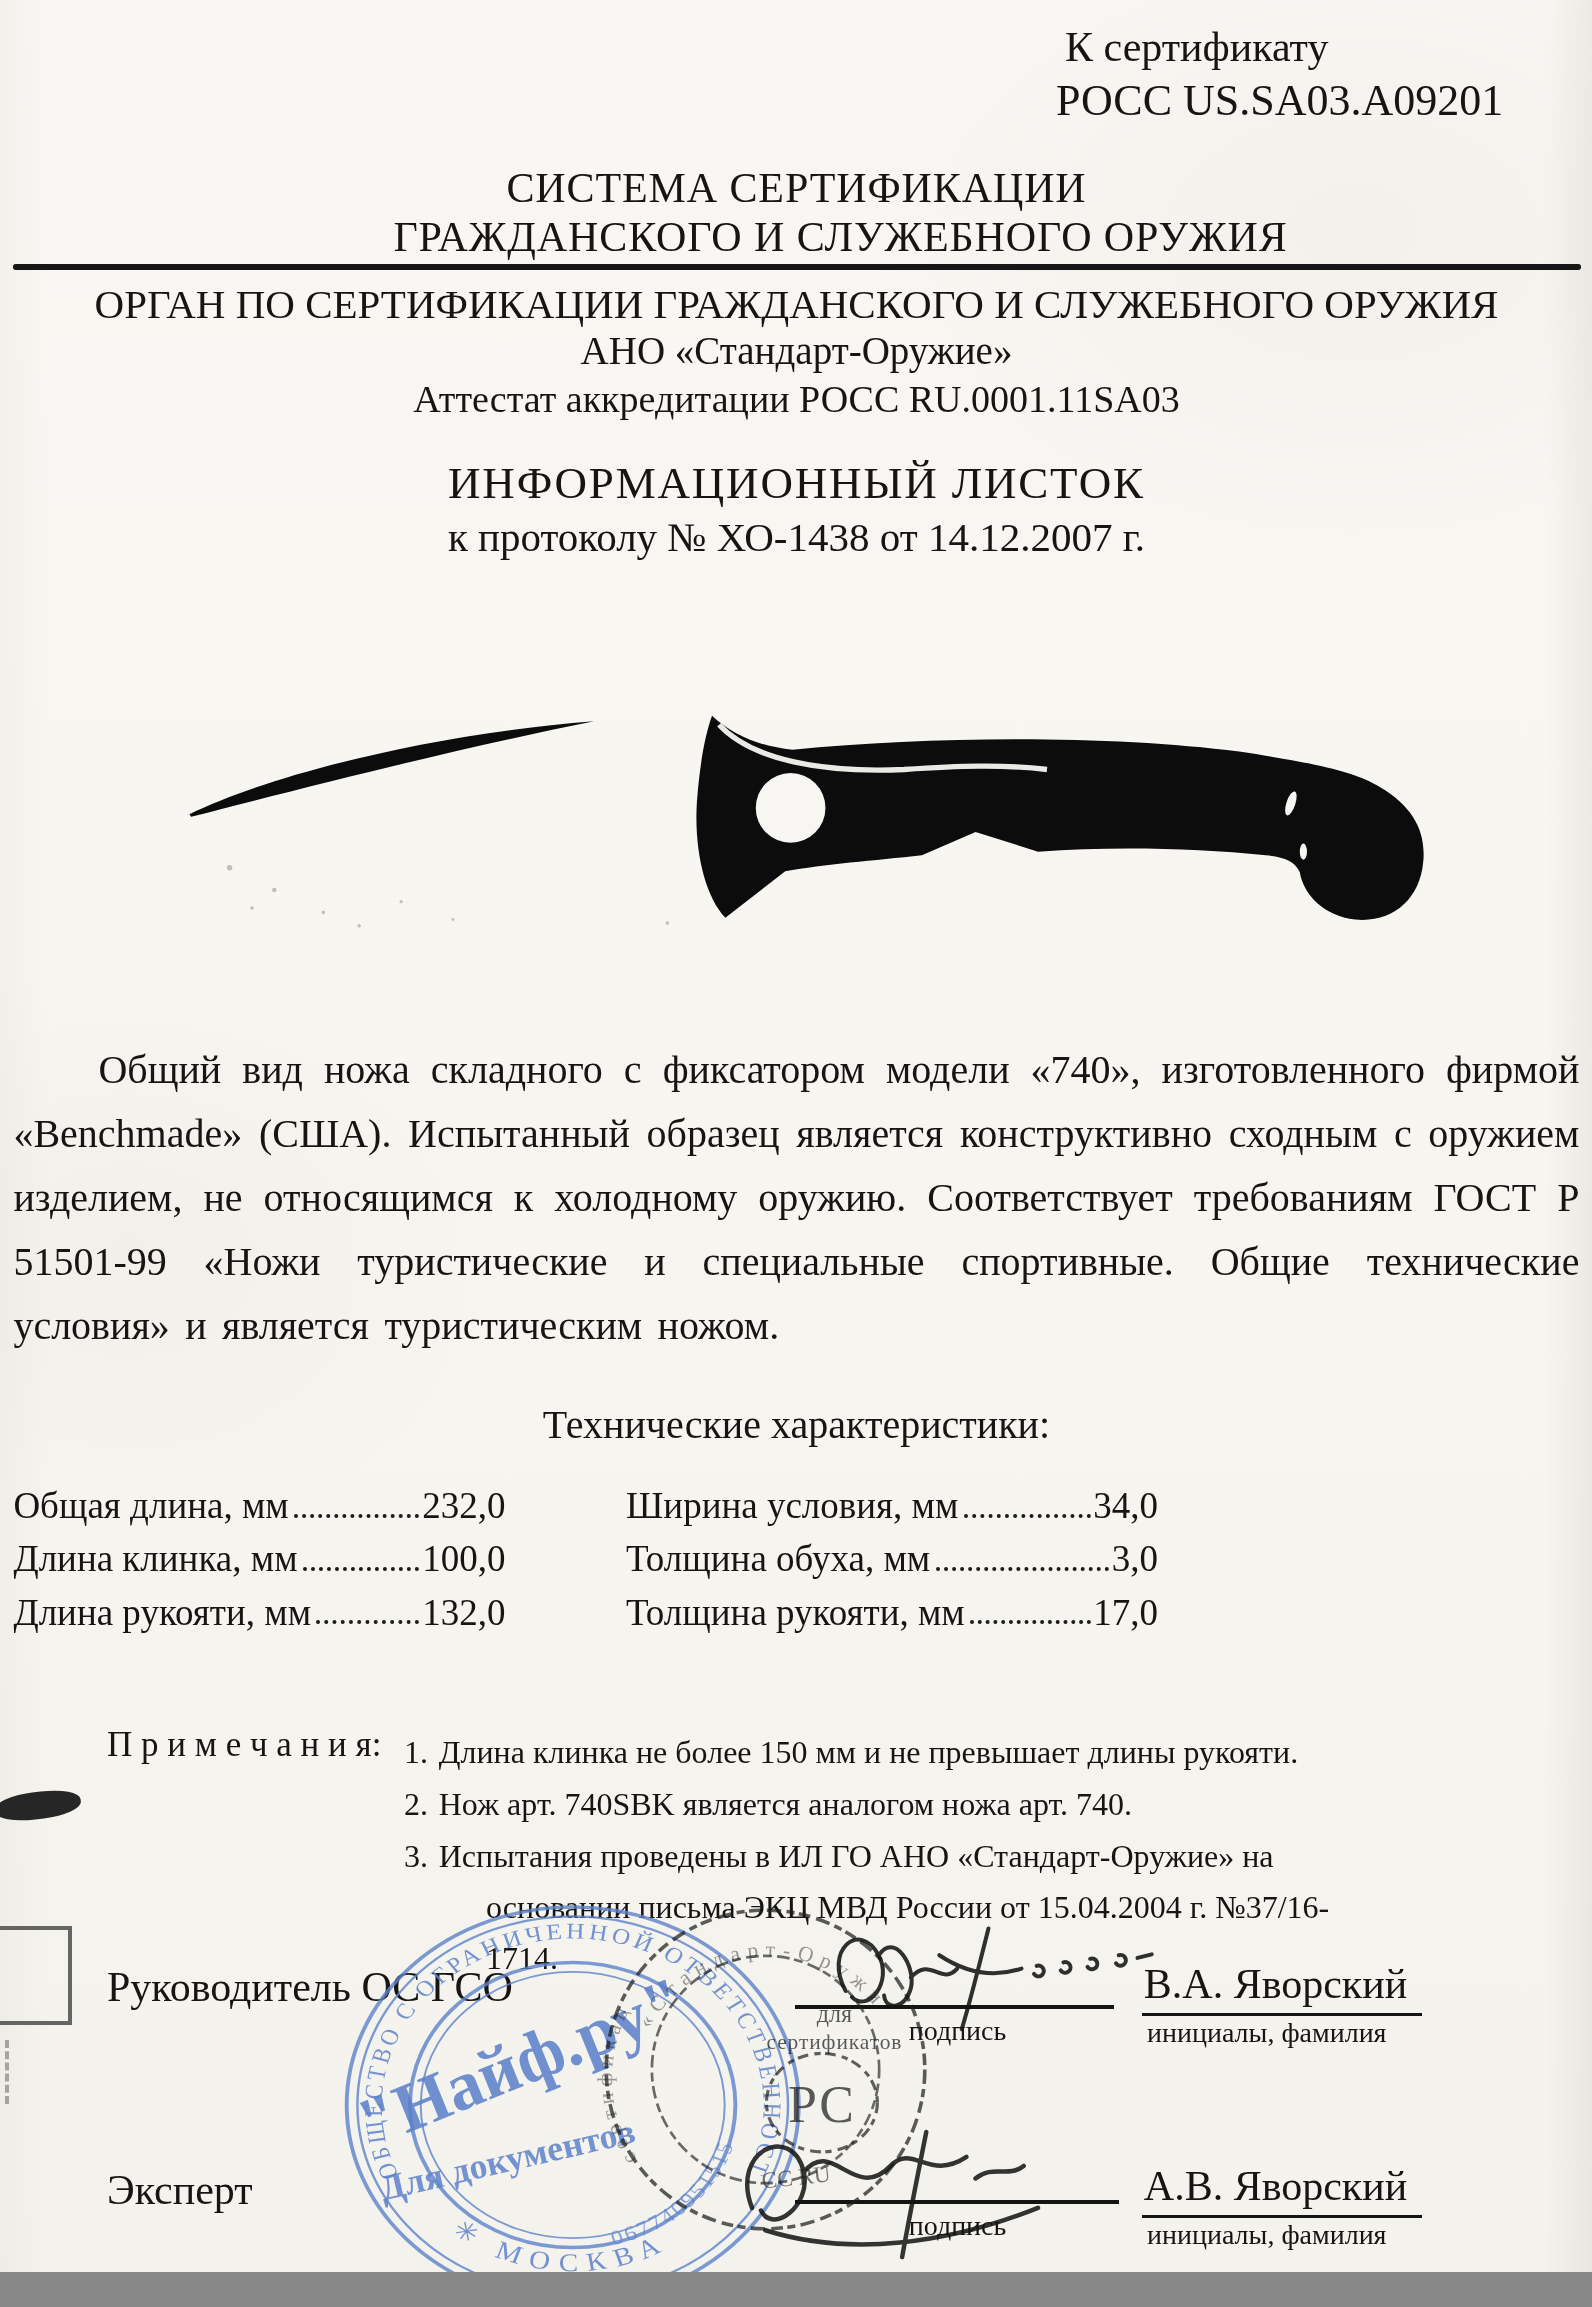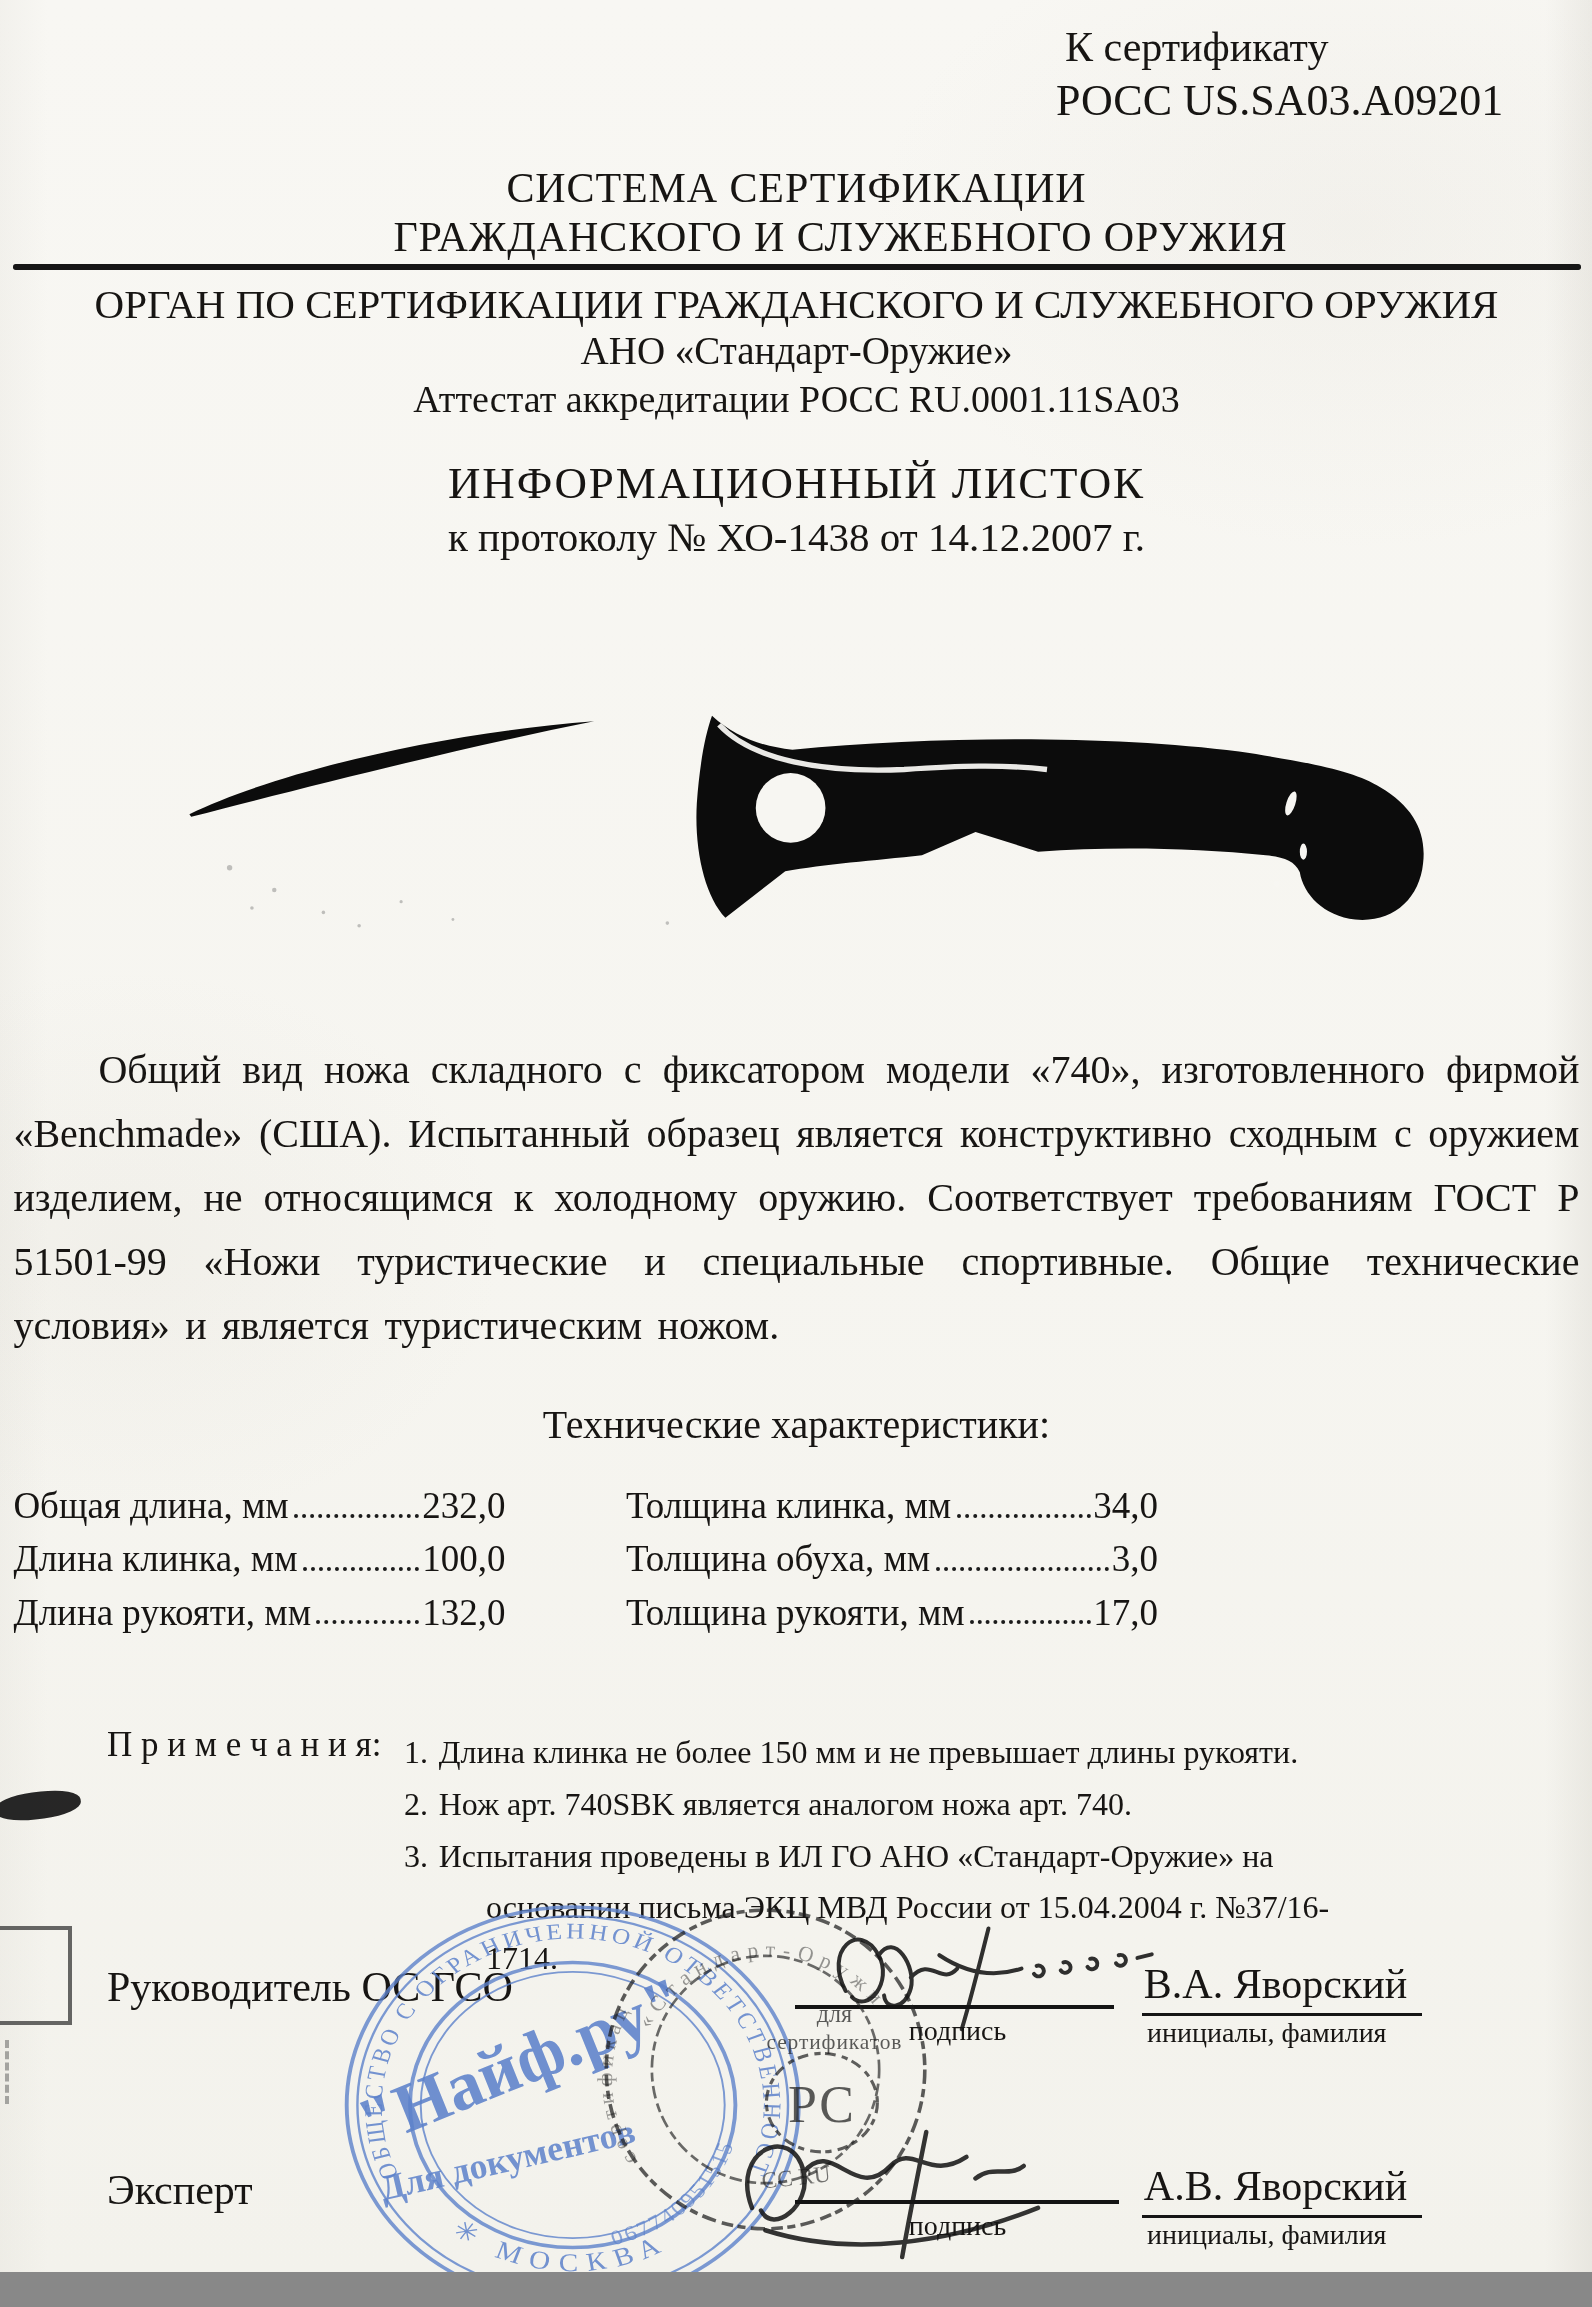--- a/index.html
+++ b/index.html
@@ -123,21 +123,21 @@
     </div>
     <div class="spec-row">
       <span>Длина рукояти, мм</span>
       <span class="leader"></span>
       <span>132,0</span>
     </div>
   </div>
 
   <div class="abs spec-col right">
     <div class="spec-row">
-      <span>Толщина клинка, мм</span>
+      <span>Ширина условия, мм</span>
       <span class="leader"></span>
       <span>34,0</span>
     </div>
     <div class="spec-row">
       <span>Толщина обуха, мм</span>
       <span class="leader"></span>
       <span>3,0</span>
     </div>
     <div class="spec-row">
       <span>Толщина рукояти, мм</span>

